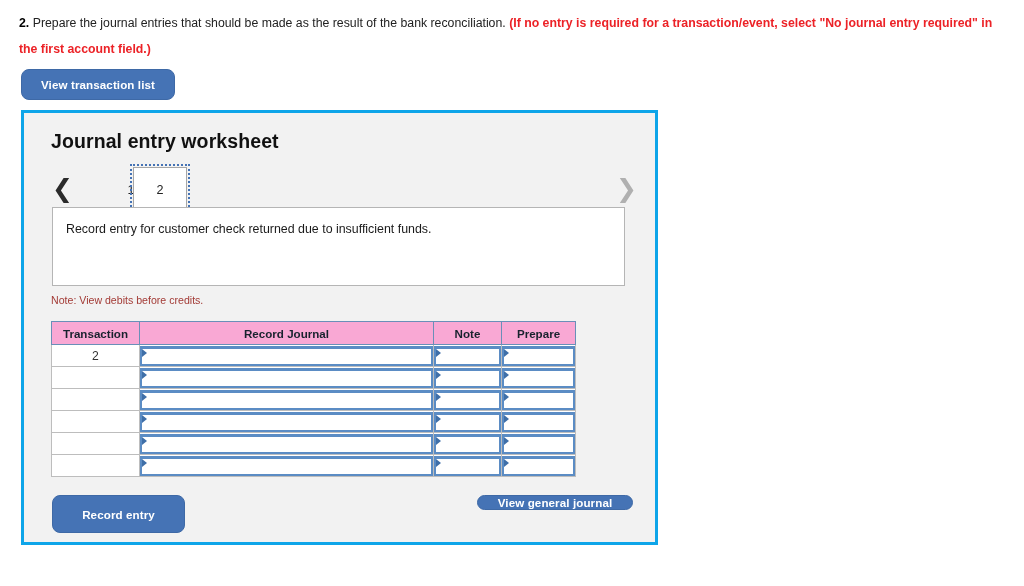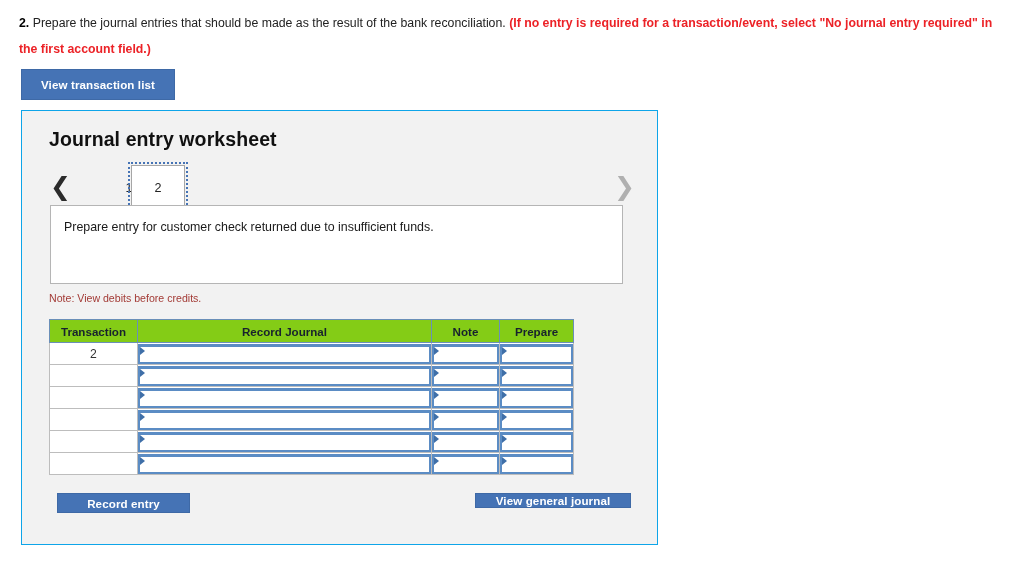--- a/index.html
+++ b/index.html
@@ -32,21 +32,21 @@
   
   .btn {
     display: inline-flex;
     align-items: center;
     justify-content: center;
     background: #4573b5;
     color: #ffffff;
     font-weight: bold;
     font-size: 11.6px;
     border: 1px solid #3e69a6;
-    border-radius: 0;
+    border-radius: 8px;
     cursor: pointer;
     text-align: center;
     white-space: nowrap;
     font-family: "Liberation Sans", sans-serif;
     letter-spacing: .1px;
   }
   .btn-transaction-list {
     position: absolute;
     left: 21px;
     top: 69px;
@@ -55,21 +55,21 @@
   }
 
   
   .panel {
     position: absolute;
     left: 21px;
     top: 110px;
     width: 637px;
     height: 435px;
     background: #f2f2f2;
-    border: 1px solid #0ea5e9;
+    border: 3px solid #0ea5e9;
   }
 
   .panel-title {
     position: absolute;
     left: 27px;
     top: 17px;
     font-size: 19.5px;
     font-weight: bold;
     color: #111111;
     letter-spacing: .1px;
@@ -142,21 +142,21 @@
   
   .jtable {
     position: absolute;
     left: 27px;
     top: 208px;
     width: 524px;
     border-collapse: collapse;
     table-layout: fixed;
   }
   .jtable th {
-    background: #84cc16;
+    background: #f9a8d4;
     border: 1px solid #6a8fb8;
     font-size: 11.6px;
     font-weight: bold;
     color: #18222e;
     height: 23px;
     padding: 0;
     text-align: center;
   }
   .jtable td {
     border: 1px solid #bdbdbd;
@@ -201,24 +201,24 @@
     width: 0;
     height: 0;
     border-left: 5px solid #3f6fa8;
     border-top: 4px solid transparent;
     border-bottom: 4px solid transparent;
   }
 
   
   .btn-record {
     position: absolute;
-    left: 35px;
+    left: 28px;
     top: 382px;
     width: 133px;
-    height: 20px;
+    height: 38px;
   }
   .btn-clear {
     position: absolute;
     left: 198px;
     top: 382px;
     width: 133px;
     height: 30px;
   }
   .btn-viewgj {
     position: absolute;
@@ -242,21 +242,21 @@
   <div class="panel-title">Journal entry worksheet</div>
 
   <div class="pager">
     <div class="chev chev-prev">❮</div>
     <div class="tab tab-1">1</div>
     <div class="tab tab-2">2</div>
     <div class="chev chev-next">❯</div>
   </div>
 
   <div class="desc-box">
-    <div class="desc-text">Prepare entry for customer check returned due to insufficient funds.</div>
+    <div class="desc-text">Record entry for customer check returned due to insufficient funds.</div>
   </div>
 
   <div class="note">Note: View debits before credits.</div>
 
   <table class="jtable">
     <colgroup>
       <col class="col-txn">
         <col class="col-gj">
         <col class="col-deb">
         <col class="col-cred">

